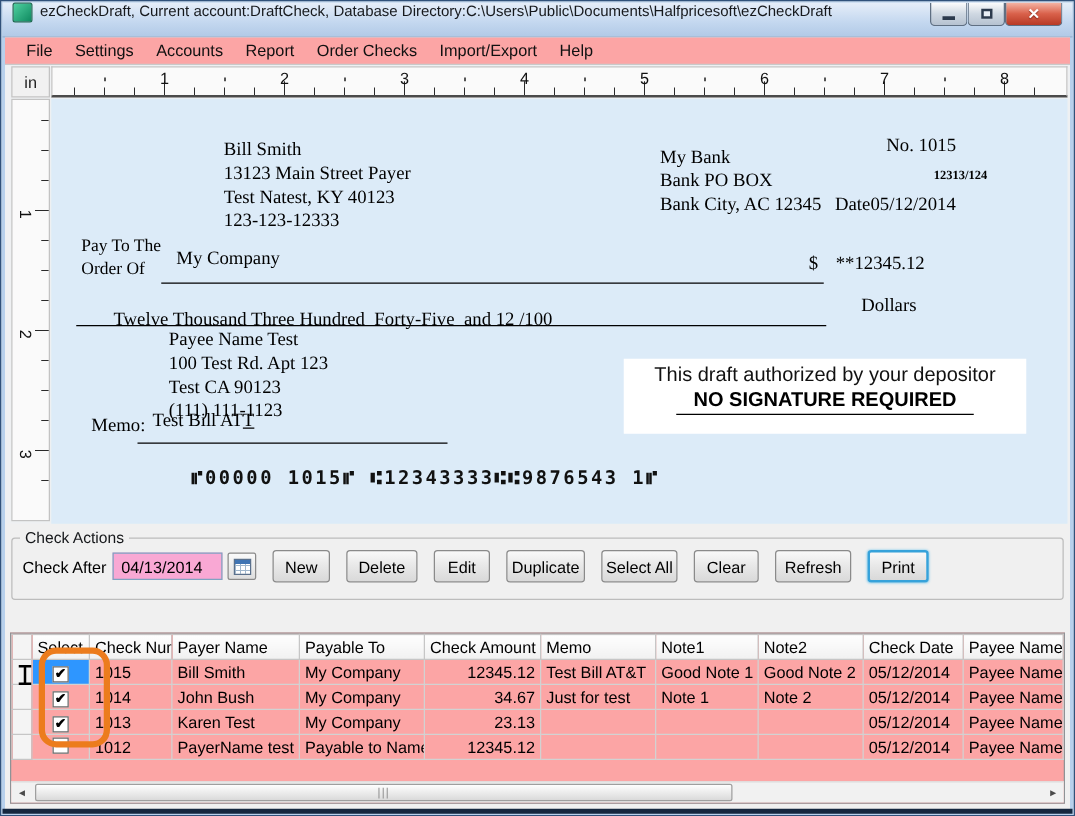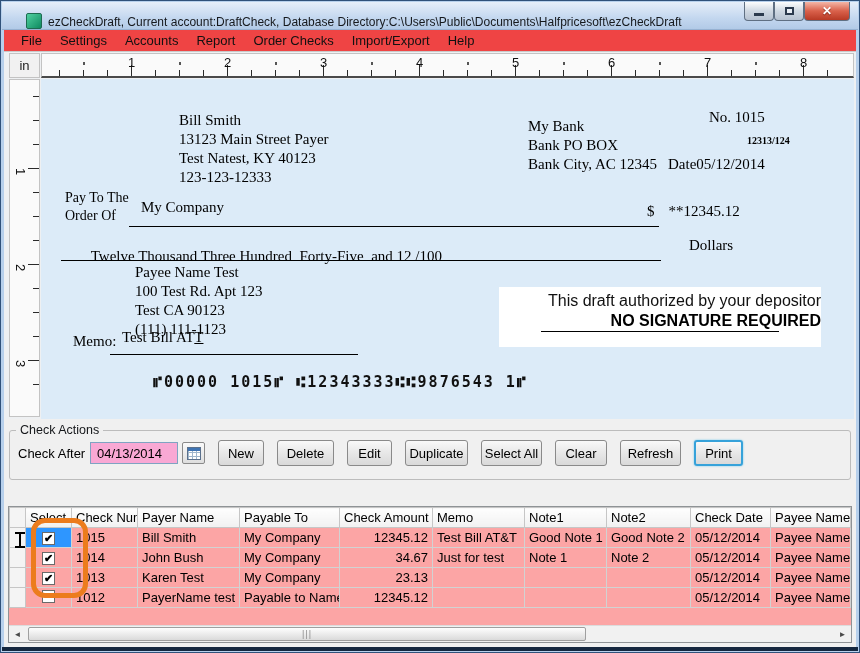--- a/index.html
+++ b/index.html
@@ -5,36 +5,36 @@
   * { margin:0; padding:0; box-sizing:border-box; }
   html,body { width:860px; height:653px; background:#888; font-family:"Liberation Sans", sans-serif; }
 
   .window { position:relative; width:860px; height:653px; background:#f0f0f0;
             border:1px solid #30517a; box-shadow: inset 0 0 0 3px #b7d0ec; overflow:hidden; }
   .bottom-strip { position:absolute; left:1px; right:1px; bottom:1px; height:4px; background:#15273f; }
 
   
   .titlebar { position:absolute; top:1px; left:1px; right:1px; height:28px;
               background:linear-gradient(#e6eef9, #c3d7ef 60%, #b2cae7);
-              border-bottom:1px solid #96b1d1; display:flex; align-items:flex-end; padding-left:24px; }
+              border-bottom:1px solid #96b1d1; display:flex; align-items:flex-start; padding-left:8px; }
   .app-icon { width:16px; height:16px; margin-right:6px; border:1px solid #1d6b51;
               background:linear-gradient(135deg,#4fd0a0,#0f8a60); border-radius:2px; flex:0 0 auto; }
   .title-text { font-size:12px; color:#16191d; white-space:nowrap; overflow:hidden; }
   .win-controls { position:absolute; top:0; right:8px; display:flex; }
   .wbtn { height:19px; border:1px solid #5f6f82; border-top:none; border-radius:0 0 4px 4px;
           background:linear-gradient(#fdfdfd,#cfd8e2 50%,#b6c2d1); display:flex; align-items:center;
           justify-content:center; cursor:pointer; }
   .wbtn.min, .wbtn.res { width:30px; }
   .wbtn.close { width:46px; background:linear-gradient(#f5b6a6,#d9614b 50%,#b83a25); }
   .glyph-min { width:10px; height:3px; background:#2c3a4d; margin-top:6px; }
   .glyph-res { width:9px; height:8px; border:2px solid #2c3a4d; background:#e9eef5; }
   .glyph-close { color:#fff; font-size:12px; font-weight:bold; text-shadow:0 1px 1px #7c2012; }
 
   
-  .menubar { position:absolute; top:29px; left:3px; right:3px; height:22px; background:#ef4444;
+  .menubar { position:absolute; top:29px; left:3px; right:3px; height:22px; background:#fca5a5;
              border-bottom:1px solid #c9c9c9; display:flex; align-items:center; padding-left:8px; }
   .menu-item { font-size:13px; color:#111; padding:2px 9px; cursor:default; }
 
   
   .workspace { position:absolute; top:51px; left:3px; right:3px; height:367px; background:#eef0f2;padding-left:20px; }
   .ruler-corner { position:absolute; left:5px; top:1px; width:31px; height:25px; background:#f1f1f1;
                   border:1px solid #c3c3c3; font-size:13px; color:#222; display:flex; align-items:center; justify-content:center; }
   .hruler { position:absolute; left:37px; top:1px; right:2px; height:25px; background:#fafafa;
             border:1px solid #c3c3c3; border-bottom:2px solid #4a4a4a;
             background-image:
@@ -61,21 +61,21 @@
   .blk { font-size:15px; line-height:19px; }
   .check-no { font-size:15px; }
   .fraction { font-size:10px; font-weight:bold; }
   .date-row { display:flex; font-size:15px; }
   .paytolabel { font-size:14px; line-height:18px; }
   .fill-line { border-bottom:1px solid #000; }
   .payee-line { left:88px; top:120px; width:530px; height:28px; padding-left:12px; font-size:15px; }
   .amount-row { display:flex; gap:14px; font-size:15px; }
   .words-line { left:20px; top:152px; width:600px; height:30px; font-size:15px; white-space:pre; }
   .dollars { font-size:15px; }
-  .auth-box { left:458px; top:208px; width:322px; height:60px; background:#fff; text-align:right;
+  .auth-box { left:458px; top:208px; width:322px; height:60px; background:#fff; text-align:center;
               font-family:"Liberation Sans", sans-serif; padding-top:5px; }
   .auth-line1 { font-size:16px; color:#111; }
   .auth-line2 { font-size:16px; font-weight:bold; color:#000; margin-top:2px; }
   .sig-line { width:238px; margin:1px auto 0; border-top:1px solid #000; }
   .memo-label { font-size:15px; }
   .memo-line { left:69px; top:250px; width:248px; height:26px; padding-left:12px; font-size:15px; }
   .memo-line .u { text-decoration:underline; }
   .micr { font-family:"DejaVu Sans Mono", monospace; font-weight:bold; font-size:15px; letter-spacing:2px; color:#111; }
 
   

